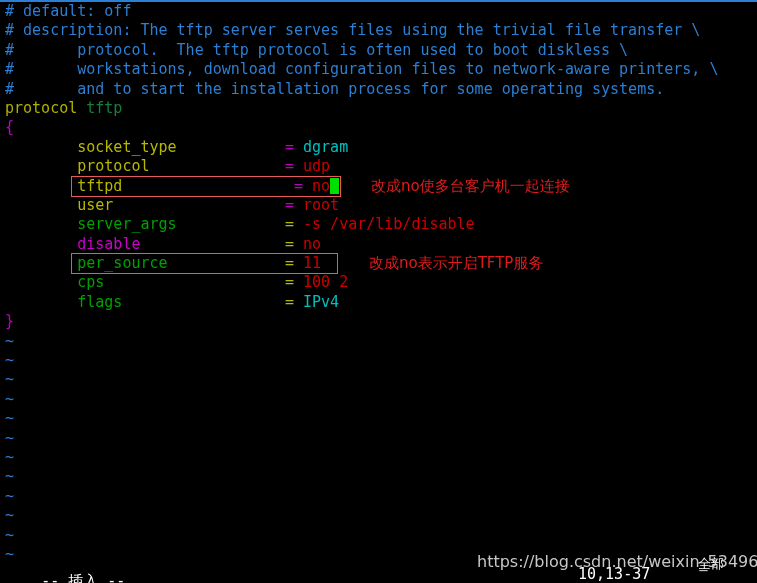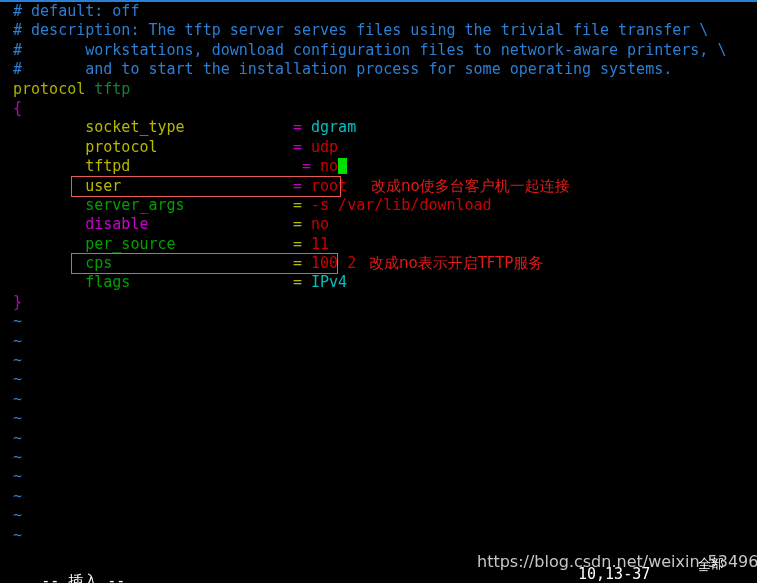--- a/index.html
+++ b/index.html
@@ -31,21 +31,21 @@
     left: 0;
     top: 2px;
     width: 757px;
     height: 548px;
     padding: 0;
   }
   .line {
     position: relative;
     height: 19.4px;
     white-space: pre;
-    padding-left: 13px;
+    padding-left: 5px;
     box-sizing: border-box;
   }
   .c-comment { color: #2b7fd4; }
   .c-keyword { color: #b0b000; }
   .c-ident   { color: #15803d; }
   .c-brace   { color: #c000c0; }
   .c-key     { color: #b8b800; }
   .c-key2    { color: #00a000; }
   .c-key3    { color: #cc00cc; }
   .c-eqm     { color: #c000c0; }
@@ -140,33 +140,34 @@
 <body>
 
 <div id="screen">
 
   <div id="top-border"></div>
 
   <div id="buffer">
 
     <div class="line"><span class="c-comment"># default: off</span></div>
     <div class="line"><span class="c-comment"># description: The tftp server serves files using the trivial file transfer \</span></div>
+    <div class="line"><span class="c-comment">#       protocol.  The tftp protocol is often used to boot diskless \</span></div>
     <div class="line"><span class="c-comment">#       workstations, download configuration files to network-aware printers, \</span></div>
     <div class="line"><span class="c-comment">#       and to start the installation process for some operating systems.</span></div>
 
     <div class="line"><span class="c-keyword">protocol</span><span> </span><span class="c-ident">tftp</span></div>
 
     <div class="line"><span class="c-brace">{</span></div>
 
     <div id="entries">
         <div class="line"><span>        </span><span class="c-key">socket_type</span><span>            </span><span class="c-eqm">=</span><span> </span><span class="c-val-cy">dgram</span></div>
         <div class="line"><span>        </span><span class="c-key">protocol</span><span>               </span><span class="c-eqm">=</span><span> </span><span class="c-val-rd">udp</span></div>
         <div class="line"><span>        </span><span class="c-key">tftpd</span><span>                   </span><span class="c-eqm">=</span><span> </span><span class="c-val-rd">no</span><span class="cursor"></span></div>
         <div class="line"><span>        </span><span class="c-key">user</span><span>                   </span><span class="c-eqm">=</span><span> </span><span class="c-val-rd">root</span></div>
-        <div class="line"><span>        </span><span class="c-key2">server_args</span><span>            </span><span class="c-eqy">=</span><span> </span><span class="c-val-rd">-s /var/lib/download</span></div>
+        <div class="line"><span>        </span><span class="c-key2">server_args</span><span>            </span><span class="c-eqy">=</span><span> </span><span class="c-val-rd">-s /var/lib/disable</span></div>
         <div class="line"><span>        </span><span class="c-key3">disable</span><span>                </span><span class="c-eqy">=</span><span> </span><span class="c-val-rd">no</span></div>
         <div class="line"><span>        </span><span class="c-key2">per_source</span><span>             </span><span class="c-eqy">=</span><span> </span><span class="c-val-rd">11</span></div>
         <div class="line"><span>        </span><span class="c-key2">cps</span><span>                    </span><span class="c-eqy">=</span><span> </span><span class="c-val-rd">100 2</span></div>
         <div class="line"><span>        </span><span class="c-key2">flags</span><span>                  </span><span class="c-eqy">=</span><span> </span><span class="c-val-cy">IPv4</span></div>
       </div>
 
     <div class="line"><span class="c-brace">}</span></div>
 
     <div id="tildes">
         <div class="line"><span class="c-tilde">~</span></div>

